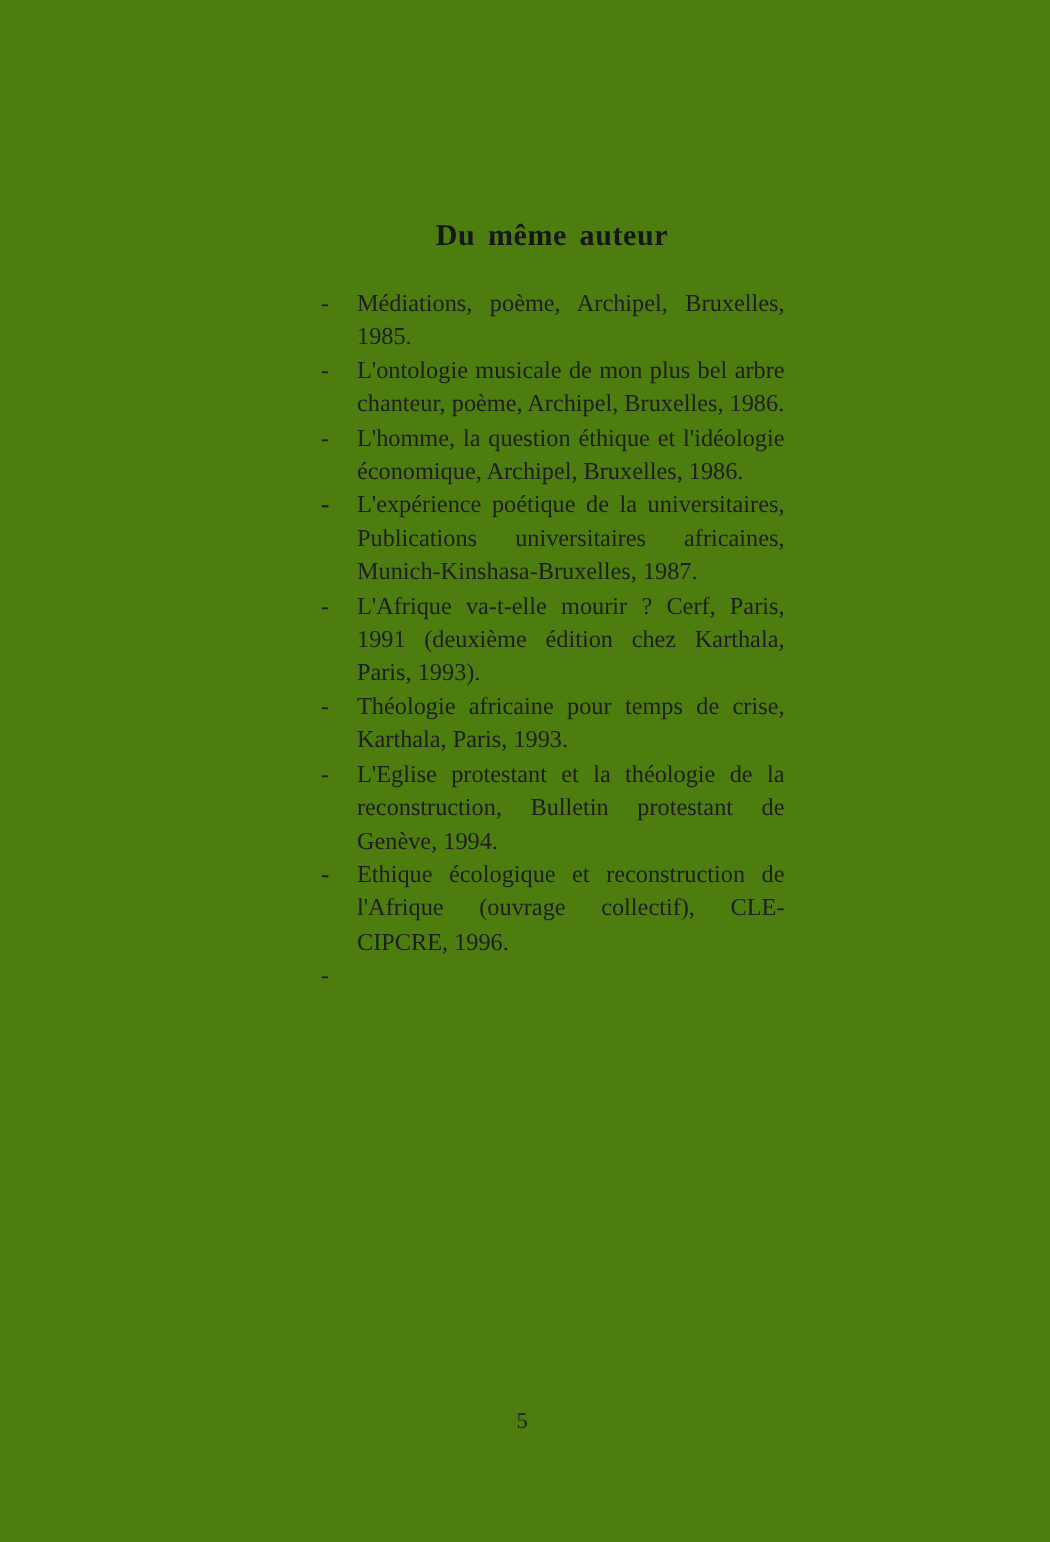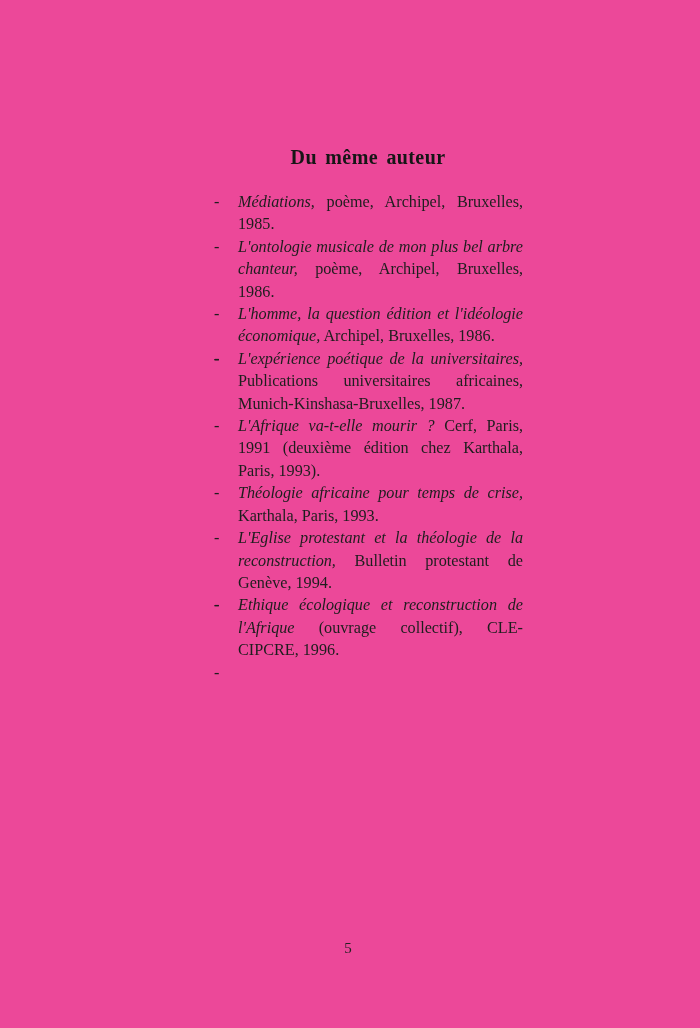--- a/index.html
+++ b/index.html
@@ -14,21 +14,21 @@
     font-family: "Liberation Serif", "DejaVu Serif", serif;
     color: #1b1b1b;
     overflow: hidden;
   }
   .scan-page {
     position: absolute;
     left: 0;
     top: 0;
     width: 700px;
     height: 1028px;
-    background: #ec4899;
+    background: #4d7c0f;
   }
   .content-block {
     position: absolute;
     left: 213px;
     top: 144px;
     width: 310px;
   }
   .section-title {
     text-align: center;
     font-weight: bold;
@@ -51,21 +51,20 @@
     line-height: 22.4px;
     color: #1e1e1e;
   }
   .entry .dash {
     position: absolute;
     left: 1px;
     top: 0;
     font-style: normal;
   }
   .it {
-    font-style: italic;
   }
   .rm {
     font-style: normal;
   }
   .page-number {
     position: absolute;
     left: 213px;
     top: 940px;
     width: 270px;
     text-align: center;
@@ -75,21 +74,21 @@
 </style>
 </head>
 <body>
 
 <div class="scan-page">
   <div class="content-block">
     <h1 class="section-title">Du même auteur</h1>
     <div class="bib-list">
         <div class="entry"><span class="dash">-</span><span><span class="it">Médiations,</span><span class="rm"> poème, Archipel, Bruxelles, 1985.</span></span></div>
         <div class="entry"><span class="dash">-</span><span><span class="it">L'ontologie musicale de mon plus bel arbre chanteur,</span><span class="rm"> poème, Archipel, Bruxelles, 1986.</span></span></div>
-        <div class="entry"><span class="dash">-</span><span><span class="it">L'homme, la question édition et l'idéologie économique,</span><span class="rm"> Archipel, Bruxelles, 1986.</span></span></div>
+        <div class="entry"><span class="dash">-</span><span><span class="it">L'homme, la question éthique et l'idéologie économique,</span><span class="rm"> Archipel, Bruxelles, 1986.</span></span></div>
         <div class="entry"><span class="dash">-</span></div>
         <div class="entry"><span class="dash">-</span></div>
         <div class="entry"><span class="dash">-</span><span><span class="it">L'expérience poétique de la universitaires,</span><span class="rm"> Publications universitaires africaines, Munich-Kinshasa-Bruxelles, 1987.</span></span></div>
         <div class="entry"><span class="dash">-</span><span><span class="it">L'Afrique va-t-elle mourir ?</span><span class="rm"> Cerf, Paris, 1991 (deuxième édition chez Karthala, Paris, 1993).</span></span></div>
         <div class="entry"><span class="dash">-</span><span><span class="it">Théologie africaine pour temps de crise,</span><span class="rm"> Karthala, Paris, 1993.</span></span></div>
         <div class="entry"><span class="dash">-</span><span><span class="it">L'Eglise protestant et la théologie de la reconstruction,</span><span class="rm"> Bulletin protestant de Genève, 1994.</span></span></div>
         <div class="entry"><span class="dash">-</span></div>
         <div class="entry"><span class="dash">-</span><span><span class="it">Ethique écologique et reconstruction de l'Afrique</span><span class="rm"> (ouvrage collectif), CLE-CIPCRE, 1996.</span></span></div>
         <div class="entry"><span class="dash">-</span></div>
       </div>

